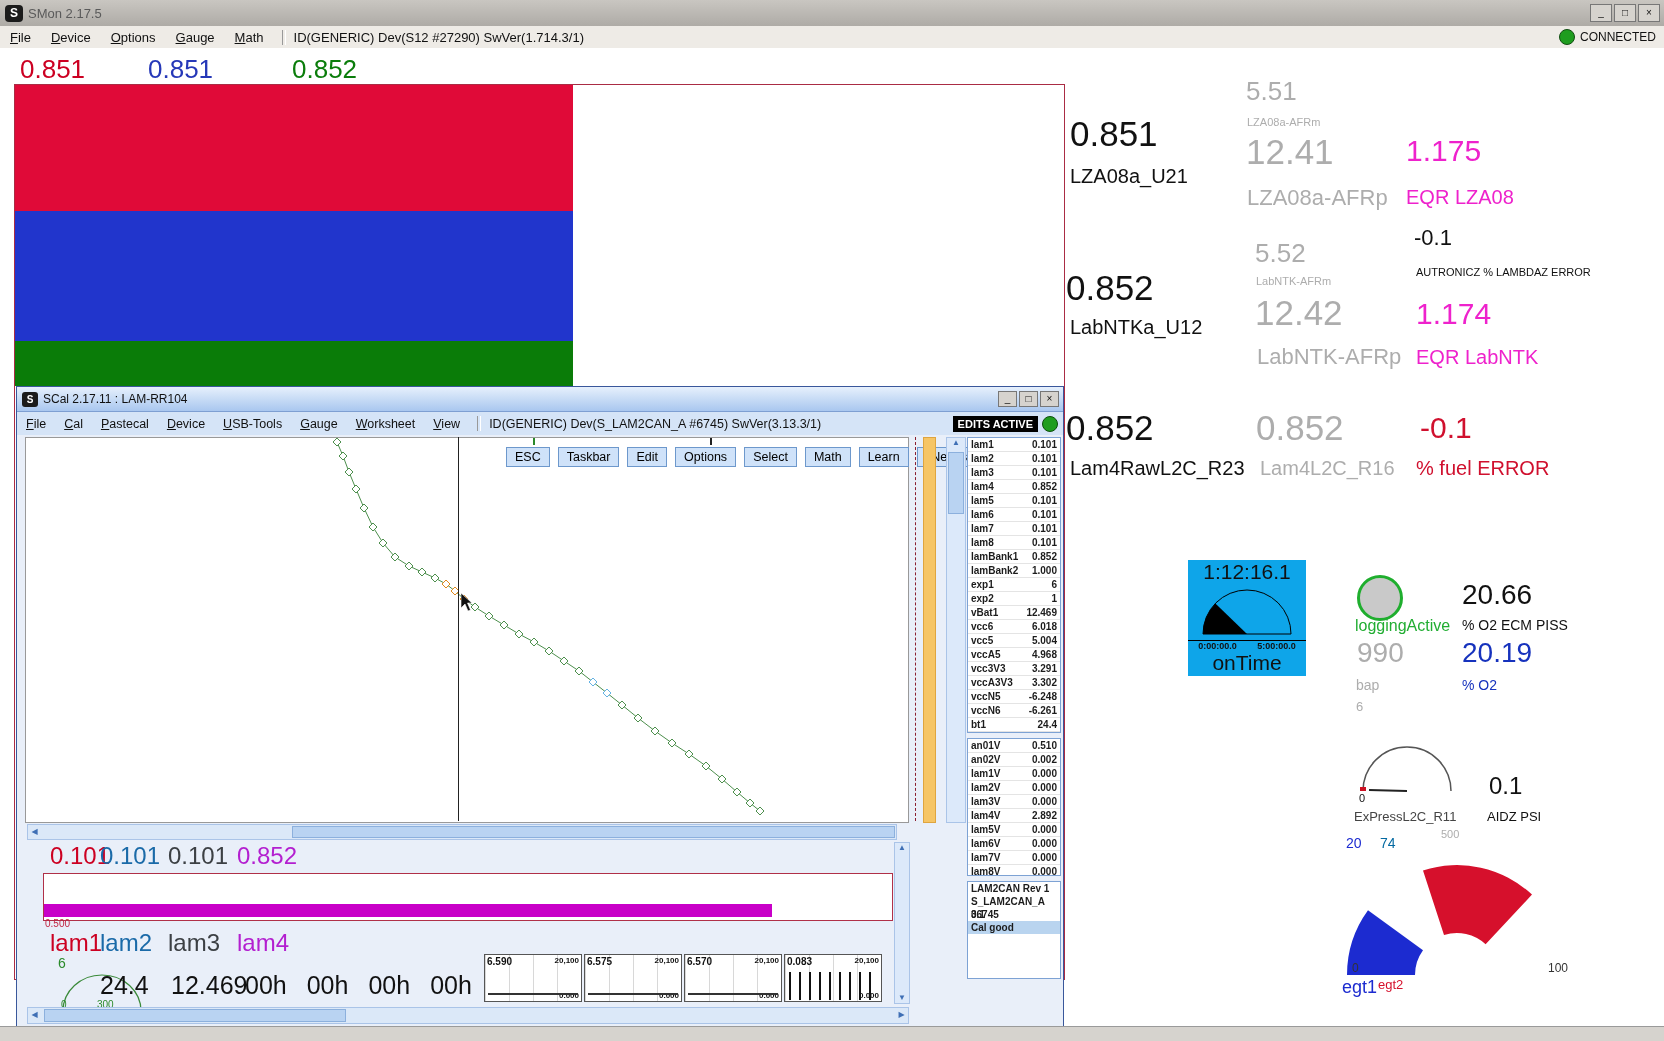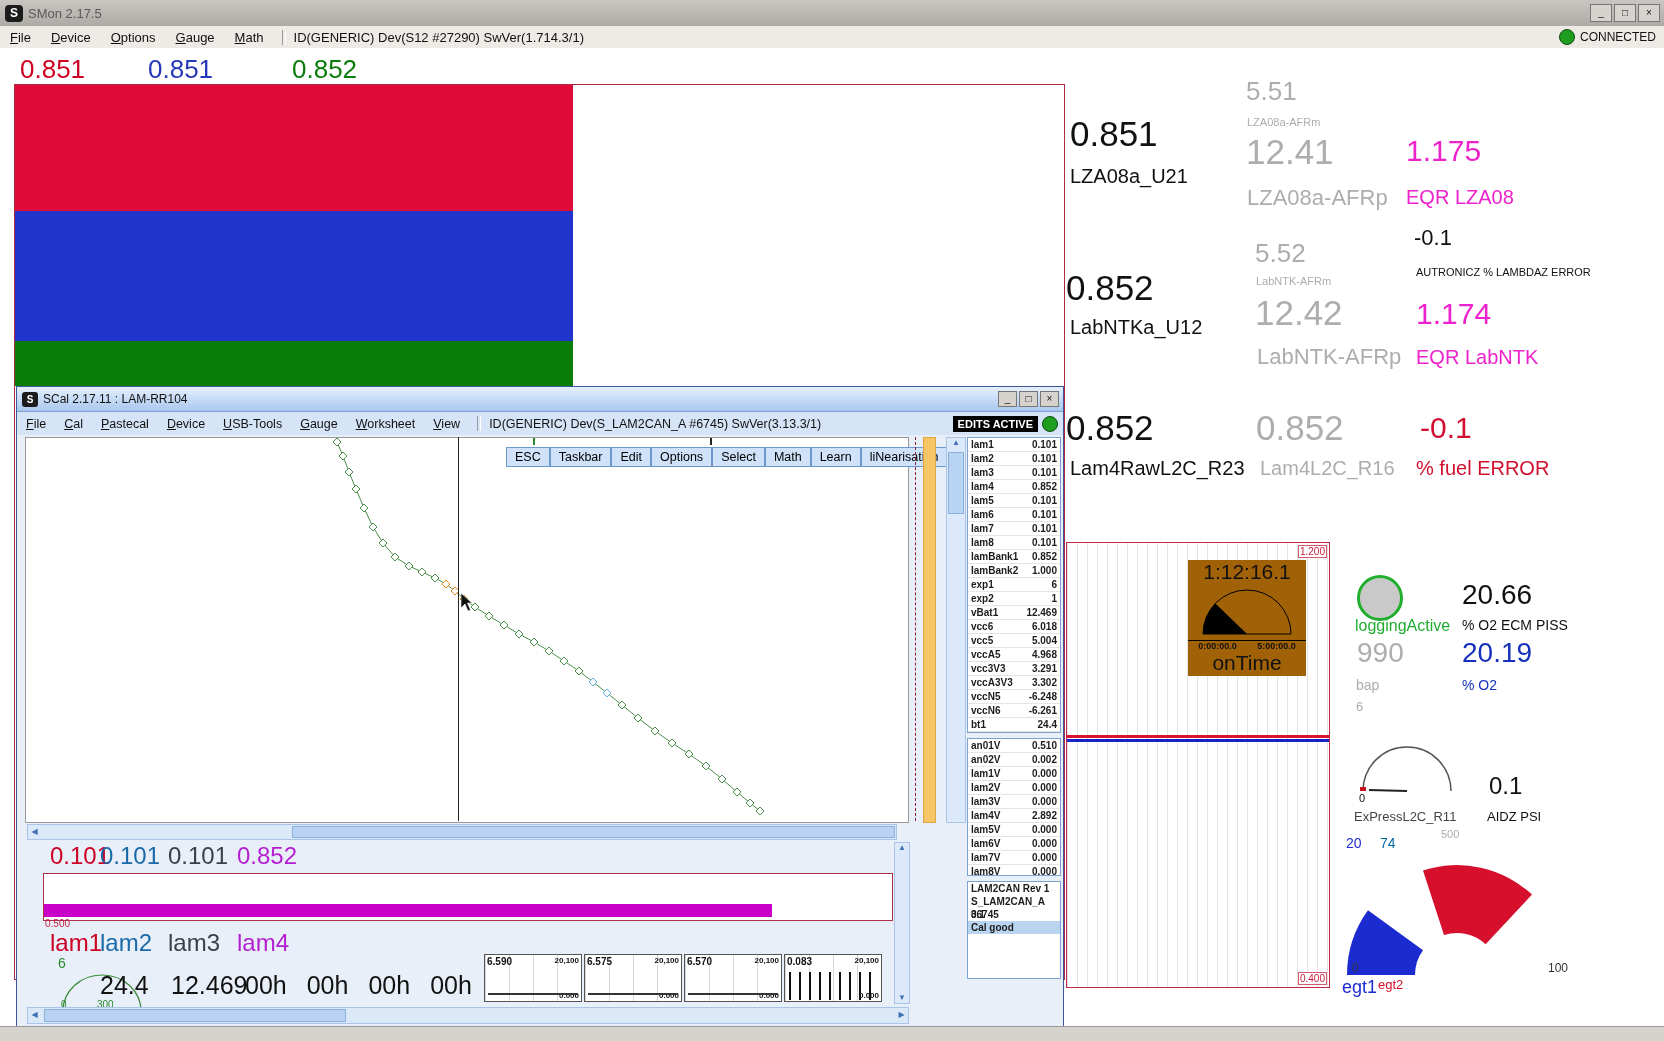--- a/index.html
+++ b/index.html
@@ -31,38 +31,38 @@
   
   .rd{position:absolute;white-space:nowrap;line-height:1.05;}
   .gray{color:#adadad;}
   
   .trend{left:1066px;top:542px;width:262px;height:444px;border:1px solid #c22743;background:
          repeating-linear-gradient(90deg,#e3e3e3 0 1px,transparent 1px 10px),#fff;}
   .trend-lab{position:absolute;font-size:10px;color:#c81e3c;border:1px solid #d45a6e;background:#fff;
              padding:0 1px;right:2px;}
   .tline{position:absolute;left:0;width:100%;height:3px;}
   
-  .ontime{left:1188px;top:560px;width:118px;height:116px;background:#a16207;text-align:center;}
+  .ontime{left:1188px;top:560px;width:118px;height:116px;background:#0ea5e9;text-align:center;}
   .ot-val{font-size:21px;color:#111;}
   .ot-ticks{display:flex;font-size:9px;font-weight:bold;}
   .ot-ticks span{flex:1;border-top:1px solid #000;}
   .ot-name{font-size:21px;}
   
   .cal{left:16px;top:386px;width:1046px;height:640px;border:1px solid #39579b;background:#e9eff9;}
   .cal-title{position:absolute;left:0;top:0;width:100%;height:24px;
              background:linear-gradient(#e6f0fc,#a9c7ef);border-bottom:1px solid #7e9fd2;
              display:flex;align-items:center;font-size:12px;}
   .cal-title .app-icon{width:16px;height:15px;font-size:10px;border-radius:3px;}
   .cal-menu{position:absolute;left:0;top:25px;width:100%;height:23px;background:#d5e4f7;
             display:flex;align-items:center;font-size:12.5px;}
   .cal-menu .mitem{padding:0 9px;}
   .edits{background:#000;color:#fff;font-size:11px;font-weight:bold;padding:2px 5px;margin-left:auto;}
   .edits-dot{width:14px;height:14px;border-radius:50%;background:#1f9d1f;border:1px solid #0c4d0c;margin:0 5px 0 4px;}
   .cal-chart{left:8px;top:50px;width:882px;height:384px;background:#fff;border:1px solid #999;}
-  .tbar{left:489px;top:60px;display:flex;}
+  .tbar{left:489px;top:60px;display:flex;gap:8px;}
   .tbtn{background:#cfe2f9;border:1px solid #6d98cc;font-size:12.5px;padding:2px 8px;color:#000;white-space:nowrap;}
   .dashline{left:898px;top:50px;height:384px;width:0;border-left:1px dashed #8b2030;}
   .orangeband{left:906px;top:50px;width:11px;height:384px;background:#f6c565;border:1px solid #dfa53f;}
   .vscroll{background:#dce9fa;border:1px solid #aac4e8;}
   .arrow{color:#3f6fb5;font-size:8px;line-height:10px;text-align:center;display:block;}
   .thumb{position:absolute;background:#b9d3f2;border:1px solid #8cb0dd;}
   .dtable{left:950px;width:92px;background:#fff;border:1px solid #7da2d4;overflow:hidden;}
   .trow{display:flex;justify-content:space-between;height:13px;line-height:13px;padding:0 3px;
         border-bottom:1px solid #e4e4e4;font-size:10px;font-weight:bold;color:#1c1c1c;}
   .iline{height:13px;line-height:13px;font-size:10px;font-weight:bold;padding:0 3px;color:#1c1c1c;}
@@ -149,26 +149,20 @@
   <span class="rd" style="left: 1416px; top: 298px; font-size: 30px; color: rgb(238, 34, 204);">1.174</span>
   <span class="rd" style="left: 1416px; top: 347px; font-size: 20px; color: rgb(238, 34, 204);">EQR LabNTK</span>
 
   <span class="rd" style="left:1066px;top:410px;font-size:35px;">0.852</span>
   <span class="rd" style="left:1070px;top:458px;font-size:20px;">Lam4RawL2C_R23</span>
   <span class="rd gray" style="left:1256px;top:410px;font-size:35px;">0.852</span>
   <span class="rd gray" style="left:1260px;top:458px;font-size:20px;">Lam4L2C_R16</span>
   <span class="rd" style="left: 1420px; top: 412px; font-size: 30px; color: rgb(208, 16, 46);">-0.1</span>
   <span class="rd" style="left: 1416px; top: 458px; font-size: 20px; color: rgb(208, 16, 46);">% fuel ERROR</span>
 
-  <div class="abs trend">
-    <span class="trend-lab" style="top:2px;">1.200</span>
-    <span class="trend-lab" style="bottom:2px;">0.400</span>
-    <div class="tline" style="top:192px;background:#d81430;"></div>
-    <div class="tline" style="top:196px;background:#1824c8;"></div>
-  </div>
 
   <div class="abs ontime">
     <div class="ot-val">1:12:16.1</div>
     <svg width="118" height="52">
       <path d="M15 50 A44 44 0 0 1 103 50" fill="none" stroke="#000" stroke-width="1"></path>
       <path d="M59 50 L15 50 A44 44 0 0 1 27.4 19.4 Z" fill="#000"></path>
       <line x1="15" y1="50" x2="103" y2="50" stroke="#000"></line>
     </svg>
     <div class="ot-ticks">
       <span>0:00:00.0</span>

